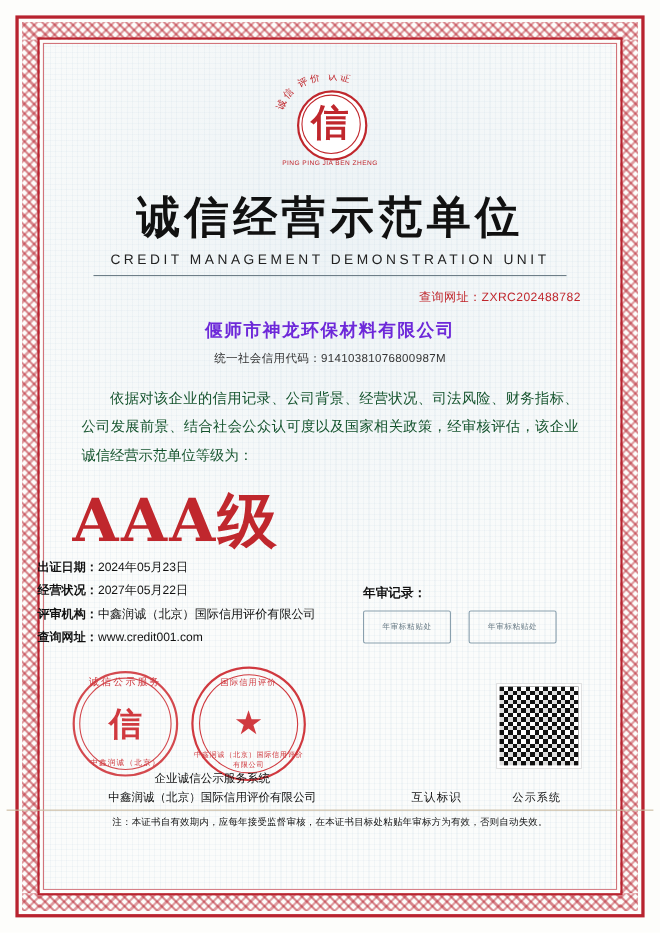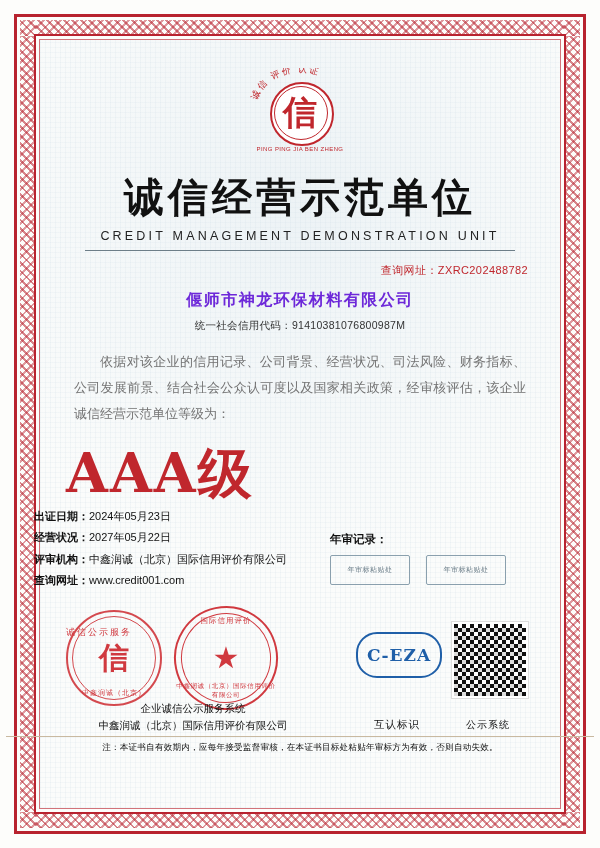--- a/index.html
+++ b/index.html
@@ -177,21 +177,21 @@
     font-size: 10.5px;
     color: #333;
     letter-spacing: 0.3px;
   }
 
   .body-text {
     margin-top: 16px;
     padding: 0 8px;
     font-size: 13px;
     line-height: 2.0;
-    color: #737373;
+    color: #14532d;
     text-align: justify;
     text-indent: 26px;
   }
 
   .grade {
     margin-top: 18px;
     text-align: left;
     color: #c0272d;
     font-family: "DejaVu Serif", serif;
     font-weight: bold;
@@ -258,21 +258,22 @@
     border: 2.5px solid #d0393f;
     border-radius: 50%;
     opacity: 0.92;
   }
   .seal-circle.inner {
     inset: 6px;
     border-width: 1px;
   }
   .seal-text-top {
     position: absolute;
-    top: 16px; left: 0; width: 100%;
+    top: 4px; left: 0; width: 100%;
+    text-align: center;
     color: #d0393f;
     font-size: 9px;
     letter-spacing: 2px;
   }
   .seal-text-bottom {
     position: absolute;
     bottom: 8px; left: 0; width: 100%;
     text-align: center;
     color: #d0393f;
     font-size: 7px;
@@ -480,21 +481,20 @@
     </div>
 
     <div class="seal-mid">
       <div class="ell"></div>
       <div class="ell inner"></div>
       <div class="label-top">国际信用评价</div>
       <div class="star">★</div>
       <div class="label-bottom">中鑫润诚（北京）国际信用评价有限公司</div>
     </div>
 
-    <div class="logo-ceza">C-EZA</div>
 
     <div class="qr"></div>
 
     <div class="cap-row">
       <div class="cap-1">
         <div>企业诚信公示服务系统</div>
         <div>中鑫润诚（北京）国际信用评价有限公司</div>
       </div>
       <div class="cap-2">互认标识</div>
       <div class="cap-3">公示系统</div>

